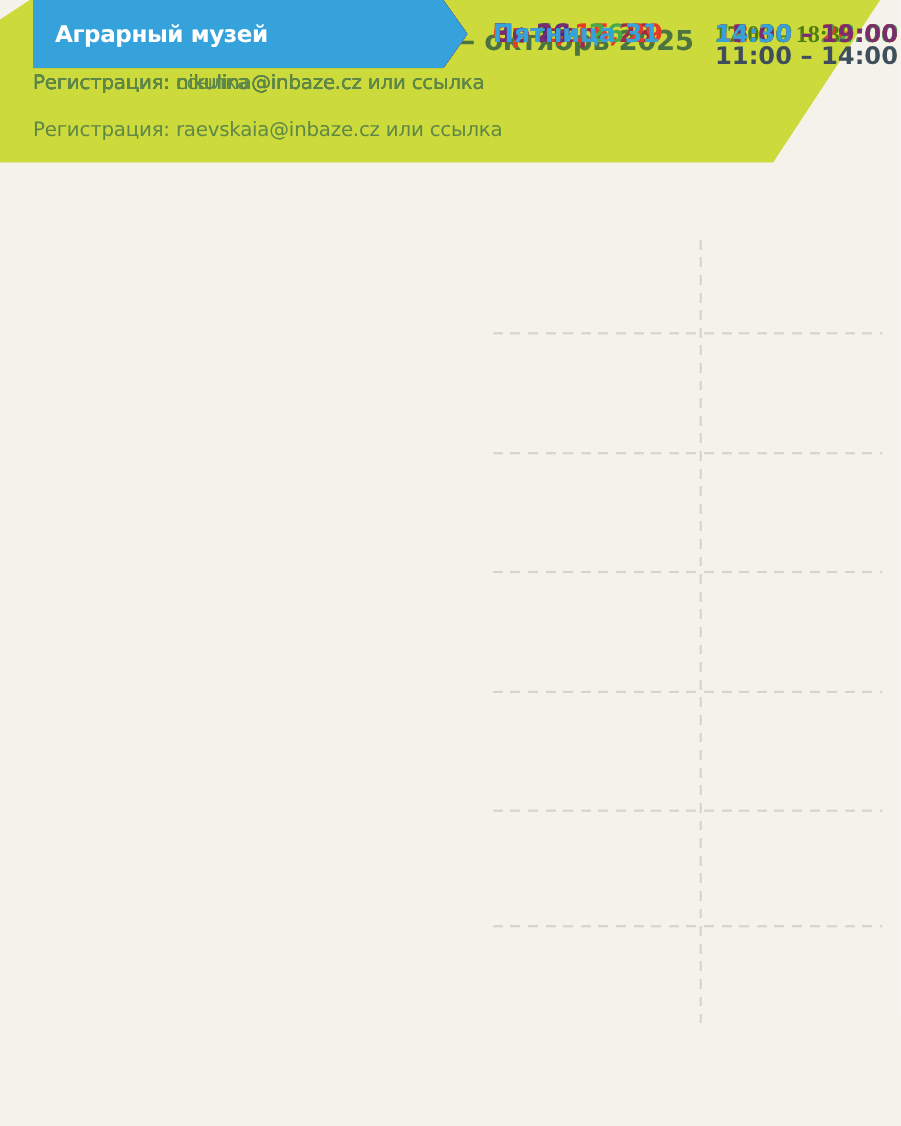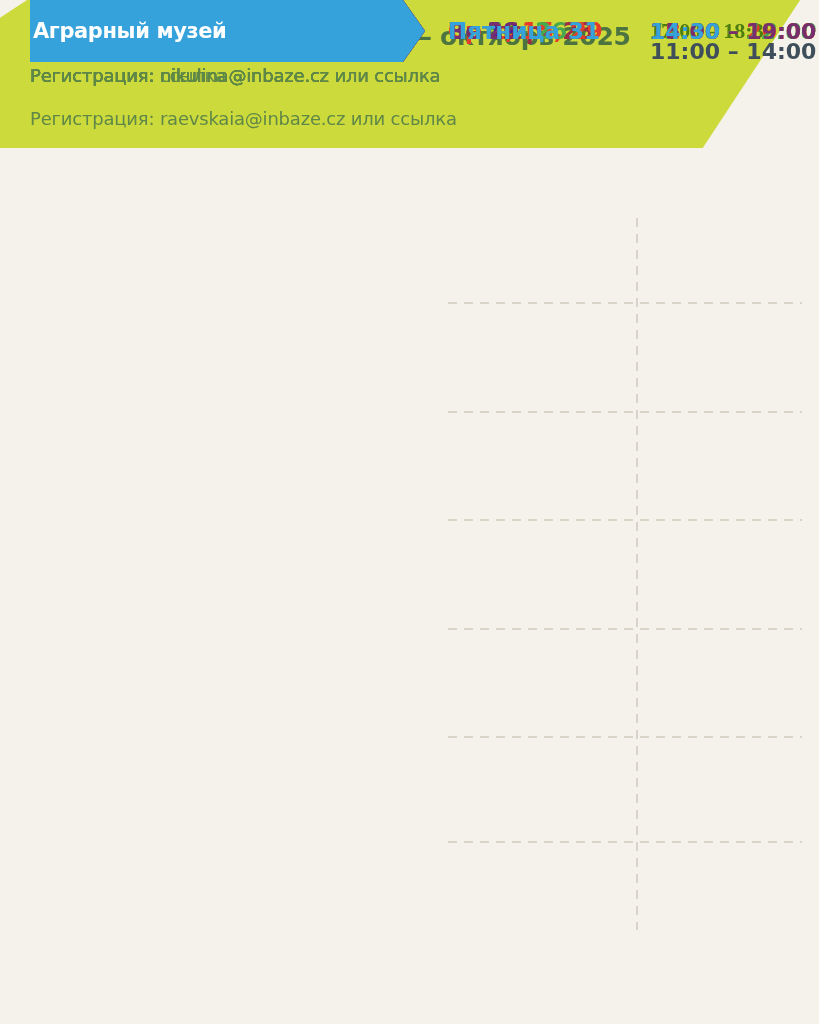--- a/index.html
+++ b/index.html
@@ -39,21 +39,21 @@
   .row:nth-of-type(5) { top: 656px; }
   .row:nth-of-type(6) { top: 762px; }
   .row:nth-of-type(7) { top: 870px; }
 
   .banner {
     position: absolute; left: 30px; top: 0; width: 395px; height: 62px;
     clip-path: polygon(0 0, calc(100% - 22px) 0, 100% 50%, calc(100% - 22px) 100%, 0 100%);
     display: flex; align-items: center;
   }
   .banner-text {
-    padding-left: 3px;
+    padding-left: 20px;
     color: #ffffff; font-size: 21px; font-weight: bold; letter-spacing: -0.4px;
     white-space: nowrap;
   }
   .reg {
     position: absolute; left: 30px; top: 65px;
     font-size: 18px; letter-spacing: -0.2px; white-space: nowrap;
   }
   .date, .time {
     position: absolute; top: 0; height: 62px;
     display: flex; align-items: center;

